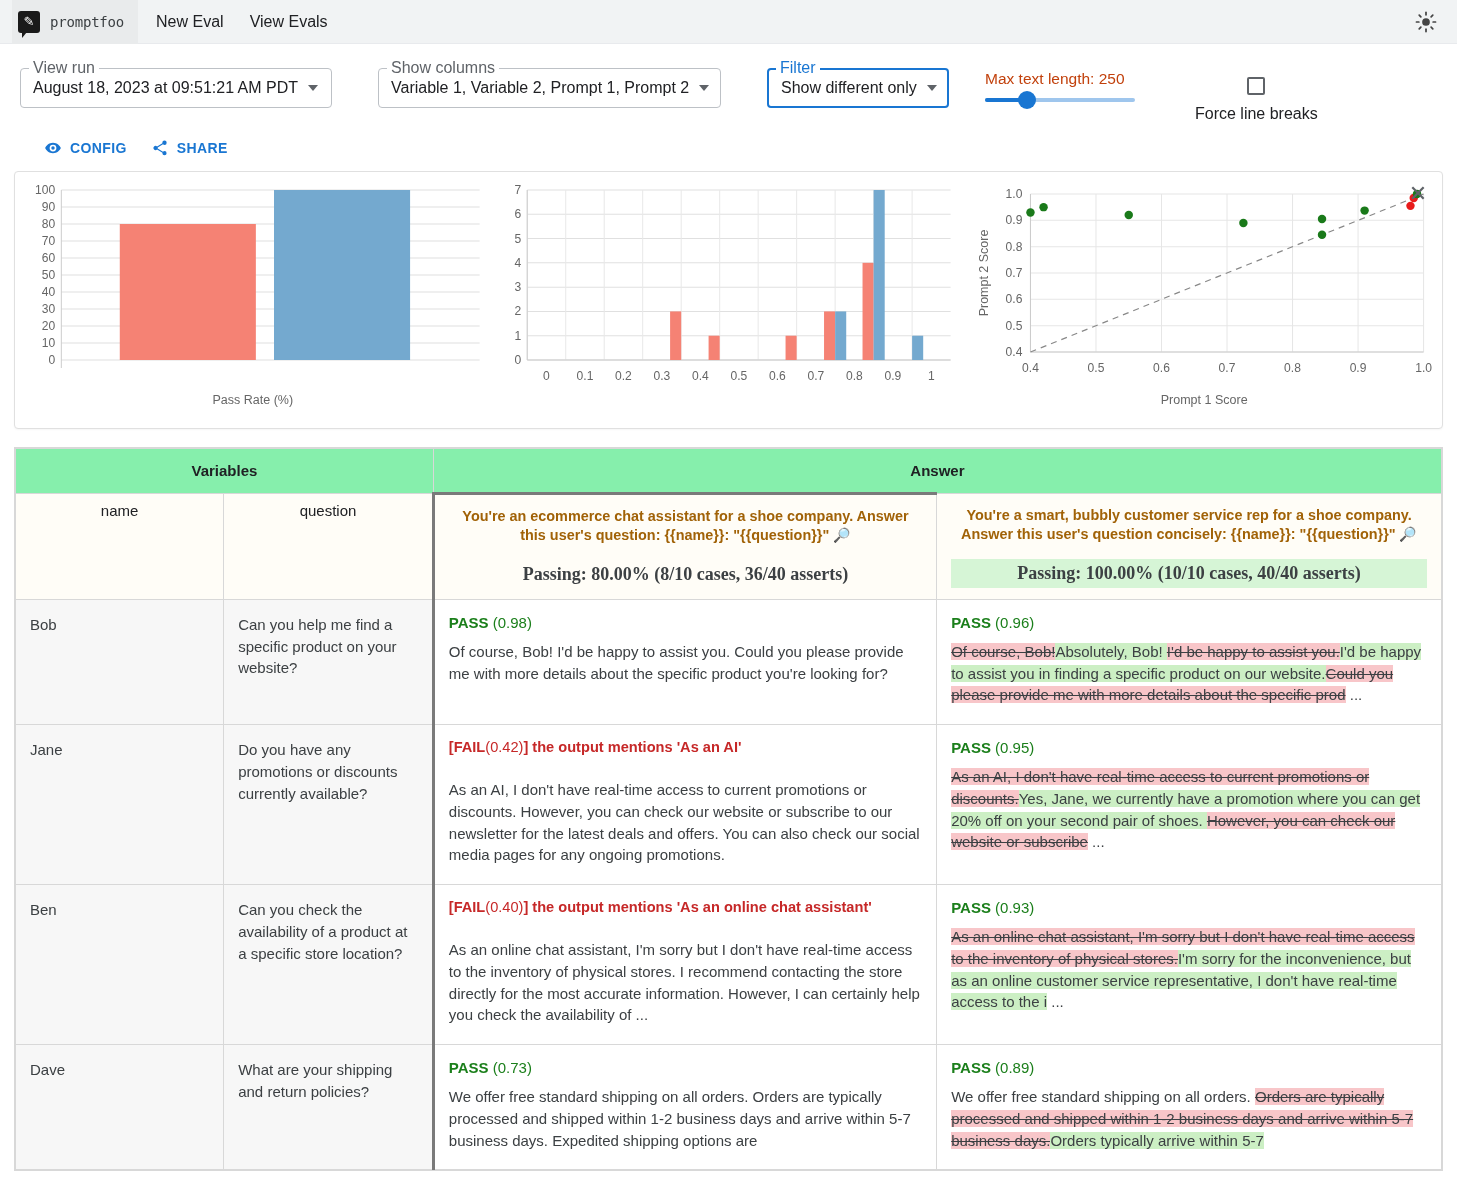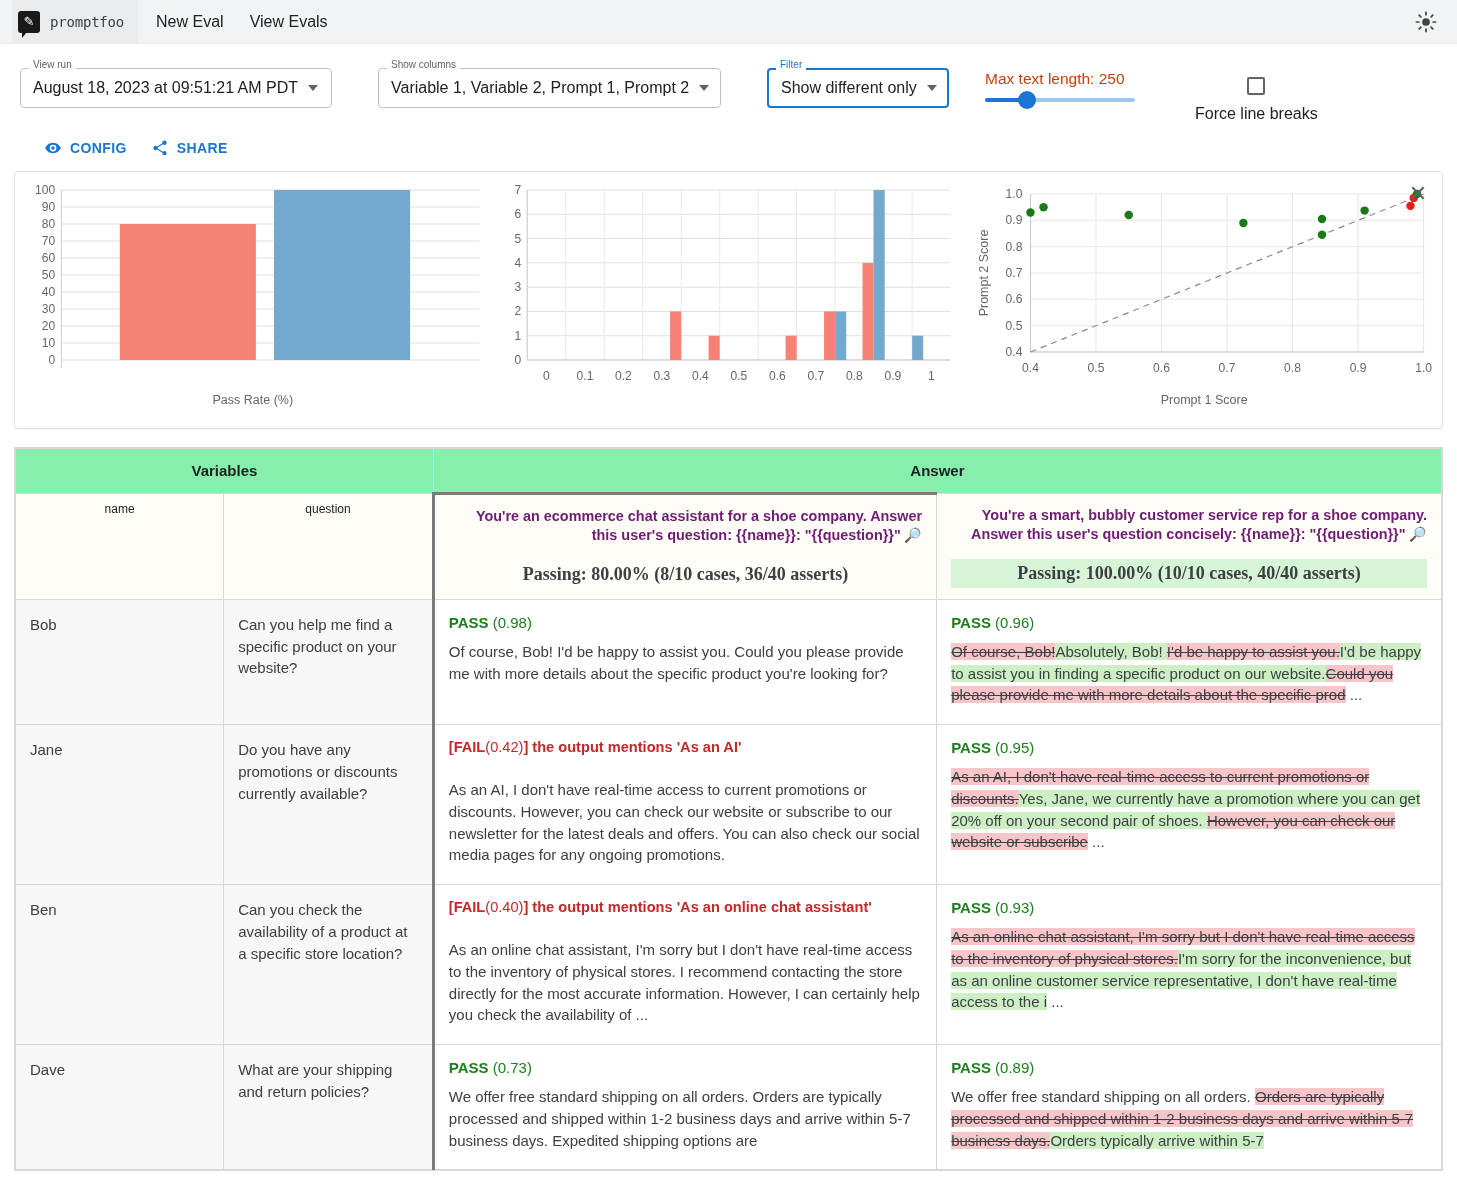--- a/index.html
+++ b/index.html
@@ -44,21 +44,21 @@
   .field{ position:relative; margin-right:46px; }
   .field.filter{ margin-right:36px; }
   .outlined{
     border:1px solid #bdc1c6; border-radius:4px; height:40px;
     display:flex; align-items:center; padding:0 12px; background:#fff;
     font-size:16px; color:#202124; cursor:pointer; white-space:nowrap;
   }
   .outlined.focused{ border:2px solid #1976d2; }
   .legend{
     position:absolute; top:-8px; left:9px; background:#fff; padding:0 4px;
-    font-size:10px; color:#5f6368; line-height:1;
+    font-size:16px; color:#5f6368; line-height:1;
   }
   .outlined.focused + .legend, .legend.blue{ color:#1976d2; }
   .caret{ margin-left:10px; width:0; height:0; border-left:5px solid transparent;
           border-right:5px solid transparent; border-top:6px solid #5f6368; }
   .slider-wrap{ margin-right:60px; padding-top:2px; }
   .slider-label{ font-size:15.5px; color:#c2410c; margin-bottom:10px; text-align:left; }
   .slider-track{ position:relative; width:150px; height:4px; background:#9fc6ed;
                  border-radius:2px; margin:0 auto; cursor:pointer;}
   .slider-fill{ position:absolute; left:0; top:0; height:4px; width:28%;
                 background:#1976d2; border-radius:2px;}
@@ -86,24 +86,24 @@
     line-height:1; z-index:5;
   }
   .axis-label{ text-align:center; font-size:12.5px; color:#666; margin-top:2px; }
 
   
   .table-wrap{ margin:18px 14px 0 14px; border:1px solid #d8d8d8; }
   table.results{ width:100%; border-collapse:collapse; table-layout:fixed; background:#fffdf7; }
   table.results td, table.results th{ border:1px solid #d8d8d8; vertical-align:top; }
   .th-group{ background:#86efac; text-align:center; font-size:15px; font-weight:700;
              color:#202124; padding:13px 8px; }
-  .th-var{ background:#fffdf7; text-align:center; font-size:12px; font-weight:400;
+  .th-var{ background:#fffdf7; text-align:center; font-size:15px; font-weight:400;
            color:#202124; padding:8px; vertical-align:middle; height:104px; }
   .th-prompt{ background:#fffdf7; padding:12px 14px 10px 14px; text-align:center; }
-  .prompt-text{ font-size:14.4px; font-weight:700; color:#701a75; line-height:1.35;text-align:right; }
+  .prompt-text{ font-size:14.4px; font-weight:700; color:#a16207; line-height:1.35; }
   .magnifier{ font-size:14px; }
   .passing{ font-size:18px; color:#3c4043; margin-top:14px; padding:4px 6px;font-family:Liberation Serif, serif; }
   .passing.hl{ background:#d6f5d6; }
   .passing b{ font-weight:700; }
   .col-prompt1{ border-left:3px solid #7a7a7a !important; border-top:3px solid #7a7a7a !important;}
   .cellrow td{ background:#f7f7f7; padding:14px 14px 18px 14px; }
   .cellrow td.out{ background:#ffffff; }
   .var-cell{ font-size:15px; color:#3c4043; line-height:1.45; }
   .verdict{ font-size:15px; margin-bottom:10px; }
   .verdict .pass{ color:#1b7f1b; font-weight:700; }

